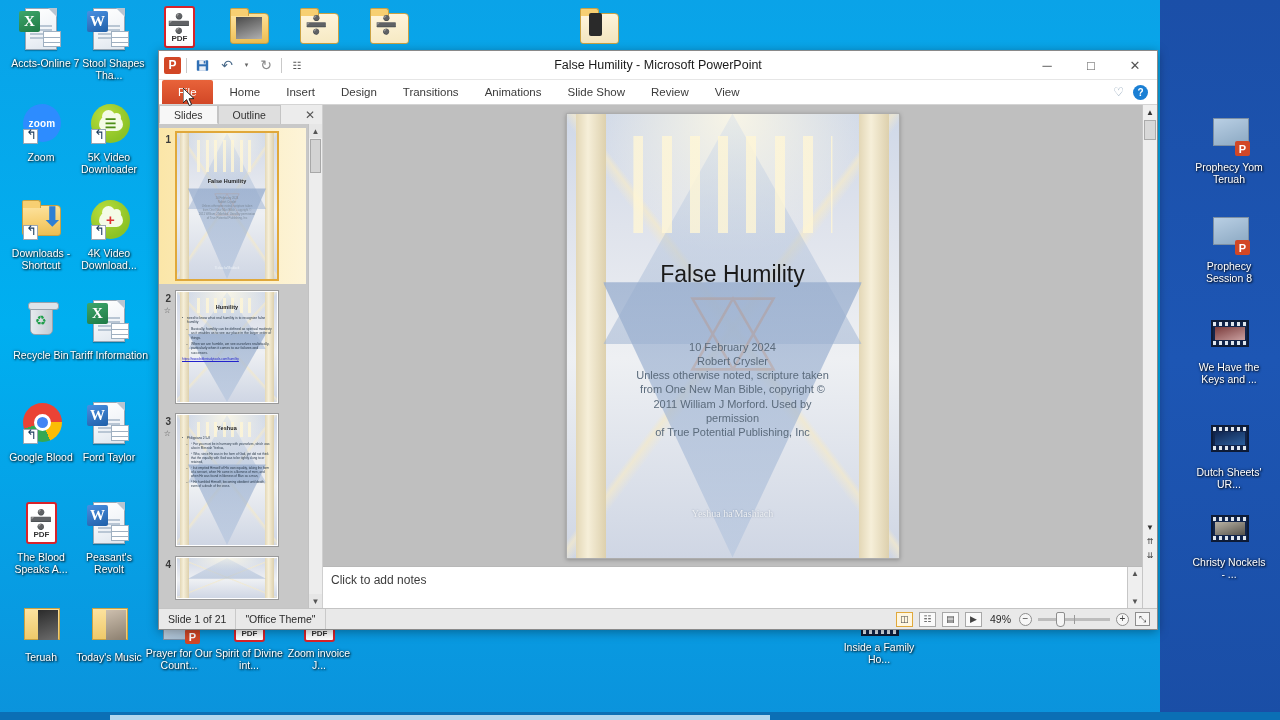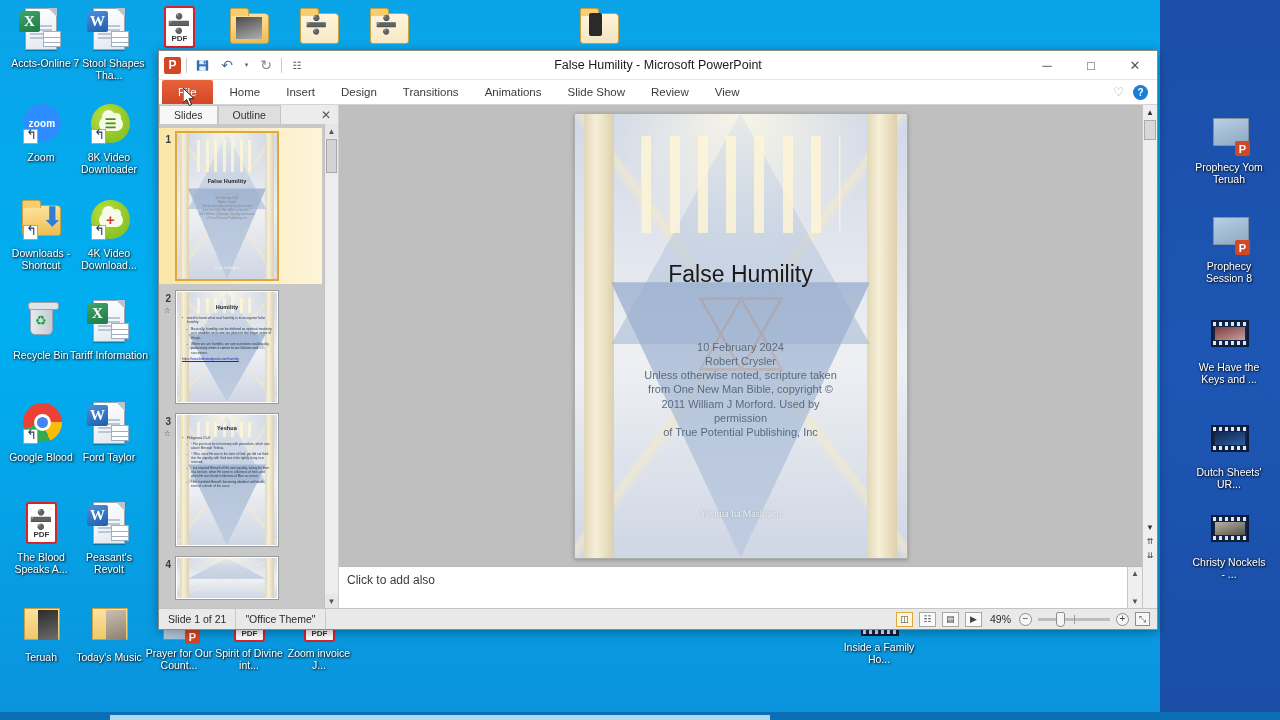--- a/index.html
+++ b/index.html
@@ -202,21 +202,21 @@
   .heart{color:#8fa4b8;font-size:12px;}
   .helpq{
     width:15px;height:15px;border-radius:50%;background:#1a7fd4;color:#fff;
     font:bold 10px "Liberation Sans",sans-serif;display:flex;align-items:center;justify-content:center;
   }
 
   #ppt-body{flex:1;display:flex;min-height:0;background:#f1f1f1;}
 
   
   #slides-pane{
-    width:180px;display:flex;flex-direction:column;background:#f1f1f1;
+    width:164px;display:flex;flex-direction:column;background:#f1f1f1;
     border-right:1px solid #cfcfcf;
   }
   #pane-tabs{height:19px;display:flex;align-items:stretch;background:#ececec;}
   .ptab{
     flex:0 0 auto;padding:0 14px;font-size:10.5px;color:#333;
     display:flex;align-items:center;background:#dedede;border:1px solid #c4c4c4;
     border-bottom:none;
   }
   .ptab.active{background:#f7f7f7;border-bottom:1px solid #f7f7f7;}
   .ptab.close{flex:1;justify-content:flex-end;background:#ececec;border:none;color:#555;padding-right:7px;font-size:12px;}
@@ -421,21 +421,21 @@
   </div>
 
   <div class="icon" style="left:70px;top:100px;">
     <div class="glyph">
       <div class="cloud-ico">
           <div class="cl"></div>
           <div class="mk">☰</div>
         </div>
       <div class="shortcut-arrow"></div>
     </div>
-    <div class="lbl">8K Video Downloader</div>
+    <div class="lbl">5K Video Downloader</div>
   </div>
 
   <div class="icon" style="left:2px;top:196px;">
     <div class="glyph">
       <div class="folder"></div>
       <div style="position:absolute;left:24px;top:8px;color:#2e7fd4;font-size:27px;line-height:27px;">⬇</div>
       <div class="shortcut-arrow"></div>
     </div>
     <div class="lbl">Downloads - Shortcut</div>
   </div>
@@ -847,21 +847,21 @@
               <div>2011  William  J  Morford.   Used  by</div>
               <div>permission</div>
               <div>of  True Potential Publishing,  Inc</div>
             </div>
             <div class="s-foot">Yeshua ha'Mashiach</div>
           </div>
         </div>
       </div>
 
       <div id="notes">
-        <div class="txt">Click to add also</div>
+        <div class="txt">Click to add notes</div>
         <div id="notes-scroll">
           <div class="a">▲</div>
           <div class="a">▼</div>
         </div>
       </div>
     </div>
 
     <div id="edit-scroll">
       <div class="es-dbl">▲</div>
       <div class="es-thumb"></div>

